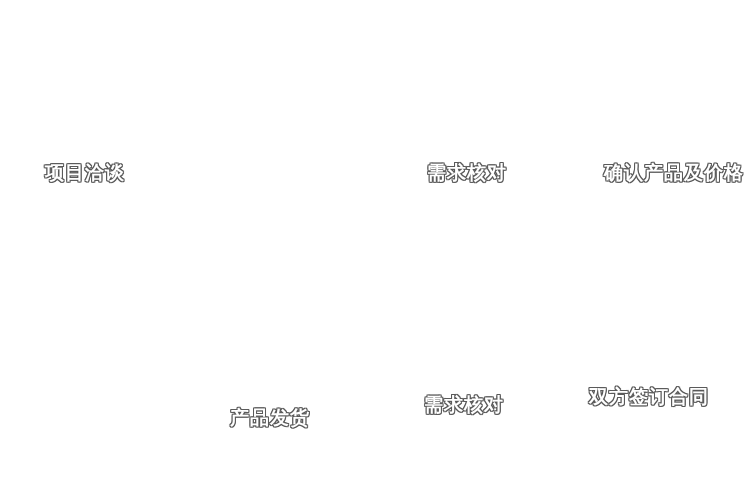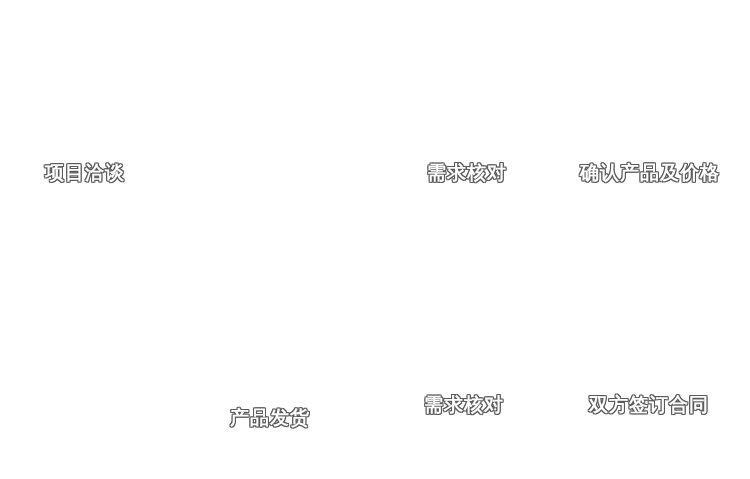--- a/index.html
+++ b/index.html
@@ -30,23 +30,23 @@
        0    1px 0 #5a5a5a,
       -1px -1px 0 #5a5a5a,
        1px -1px 0 #5a5a5a,
       -1px  1px 0 #5a5a5a,
        1px  1px 0 #5a5a5a;
   }
   
   .pos-step-0 { left: 45px;  top: 160px; }
   .pos-step-1 { left: 234px; top: 160px; }
   .pos-step-2 { left: 427px; top: 160px; font-family: Liberation Serif, serif; }
-  .pos-step-3 { left: 580px; top: 160px; }
+  .pos-step-3 { left: 604px; top: 160px; }
   
-  .pos-step-4 { left: 589px; top: 392px; }
+  .pos-step-4 { left: 589px; top: 384px; }
   .pos-step-5 { left: 424px; top: 392px; }
   .pos-step-6 { left: 230px; top: 392px; margin-top: 13px; }
 </style>
 </head>
 <body>
 
 <div class="canvas">
   <span class="step-label pos-step-0">项目洽谈</span>
   <span class="step-label pos-step-2">需求核对</span>
   <span class="step-label pos-step-3">确认产品及价格</span>

